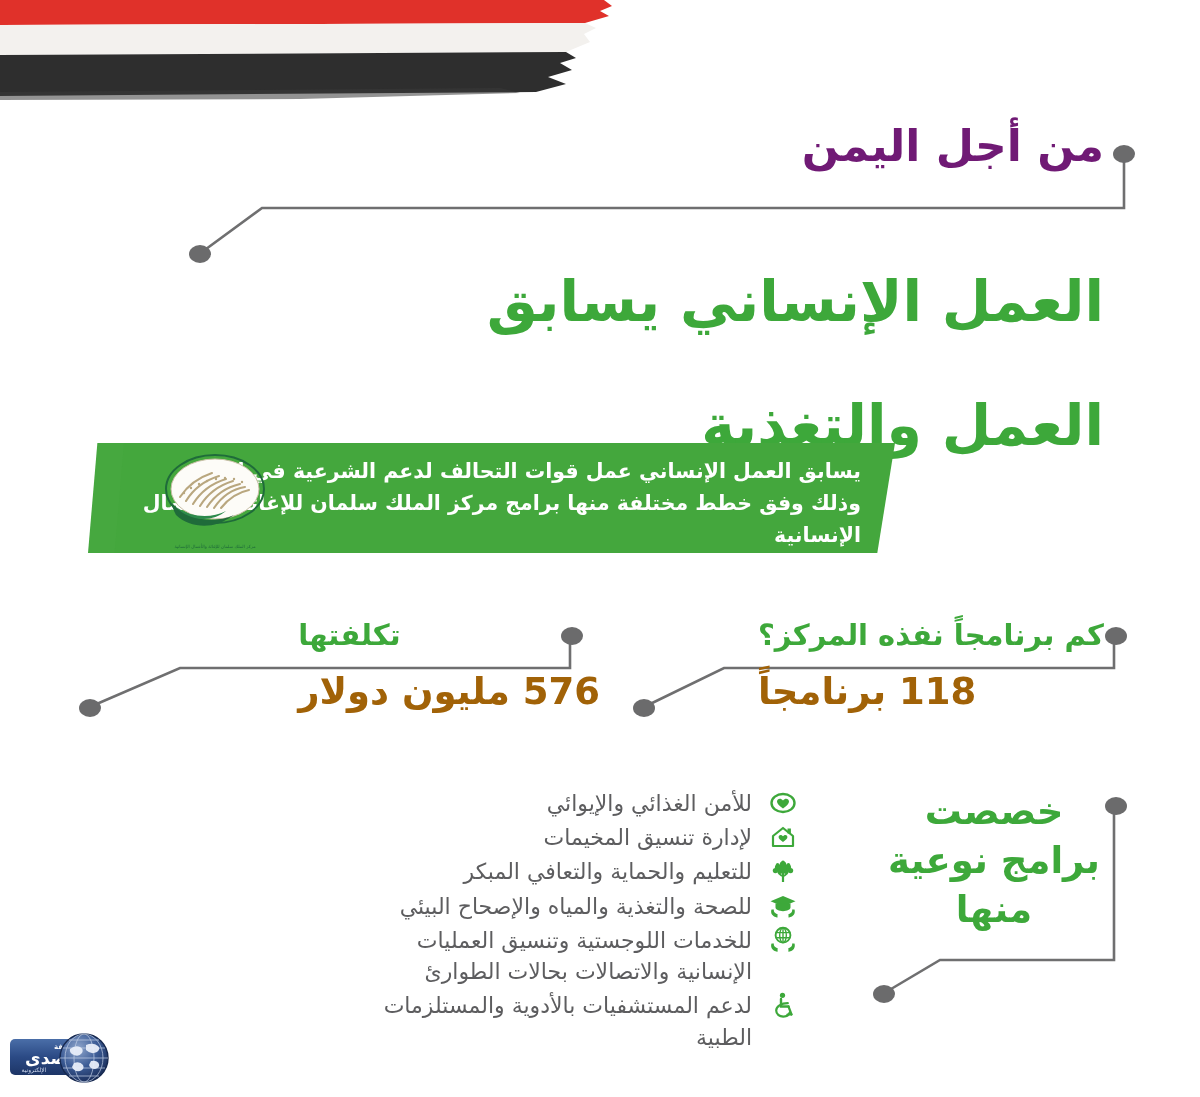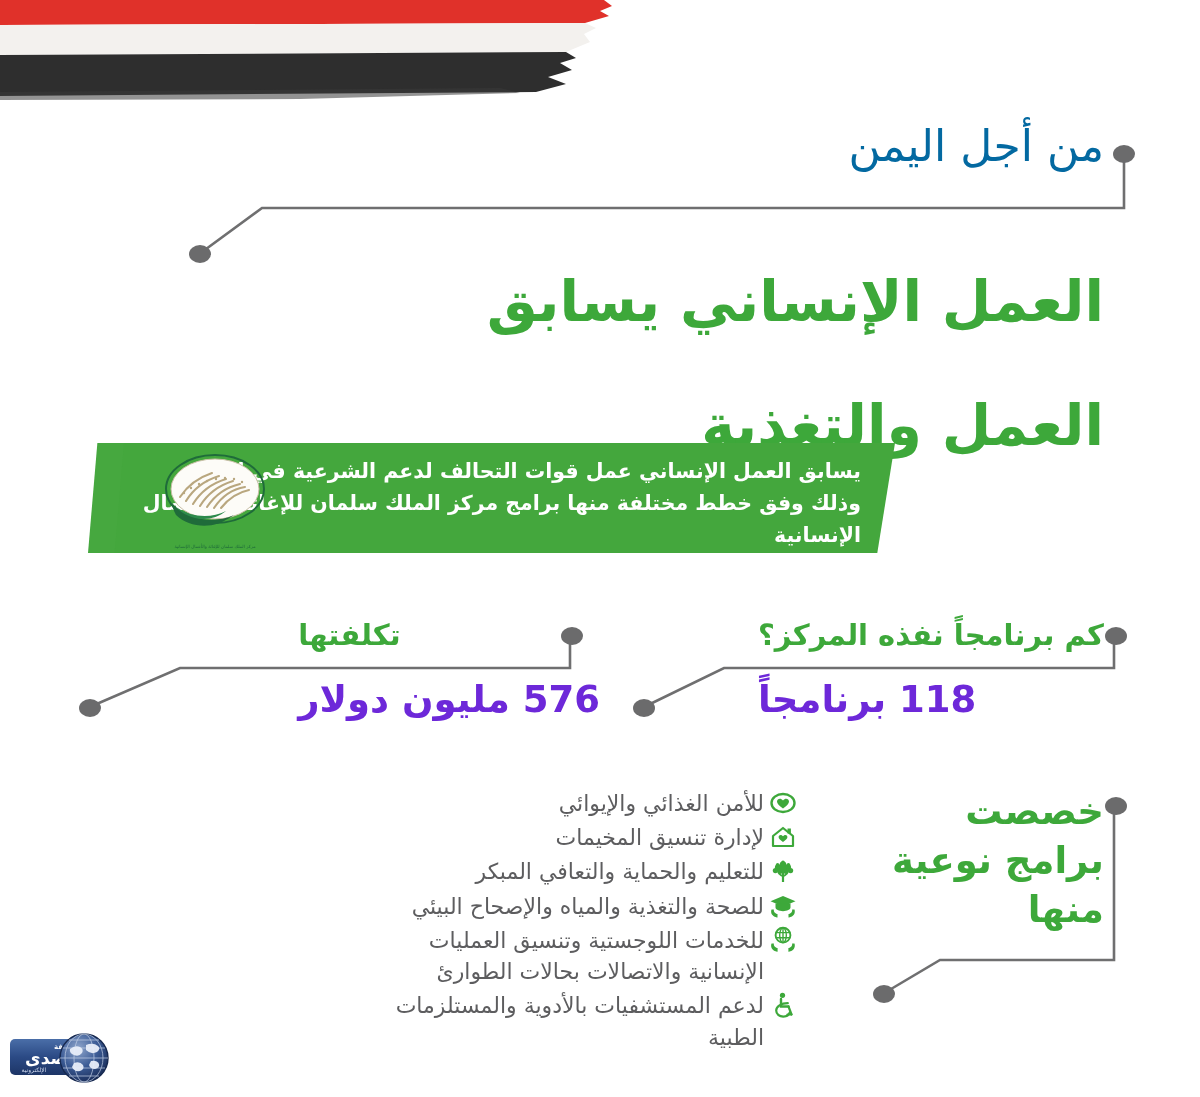--- a/index.html
+++ b/index.html
@@ -15,21 +15,21 @@
   .flag-wrap { position:absolute; left:0; top:0; width:640px; height:115px; }
   .flag-wrap svg { display:block; }
 
   
   .connector { position:absolute; }
   .connector svg { display:block; overflow:visible; }
 
   
   .kicker {
     position:absolute; right:96px; top:122px;
-    font-size:44px; font-weight:normal; color:#0369a1;
+    font-size:44px; font-weight:bold; color:#701a75;
     letter-spacing:0; line-height:1.1; white-space:nowrap;
     direction:rtl;
   }
   .headline {
     position:absolute; right:96px; top:215px; width:1010px;
     text-align:right; direction:rtl;
     font-size:57px; font-weight:bold; color:#3da83a;
     line-height:1.34;
   }
   .headline .ln { display:block; white-space:nowrap;margin-top:48px; }
@@ -65,42 +65,42 @@
     direction:rtl; line-height:1.5; letter-spacing:0.2px;
   }
 
   
   .stat { position:absolute; direction:rtl; text-align:left; }
   .stat .label {
     font-size:29px; font-weight:bold; color:#3da83a;
     white-space:nowrap; line-height:1.1;
   }
   .stat .value {
-    margin-top:28px; font-size:37px; font-weight:bold; color:#6d28d9;
+    margin-top:20px; font-size:37px; font-weight:bold; color:#a16207;
     white-space:nowrap; line-height:1.1;
   }
   #stat-programs { right:96px; top:620px; }
   #stat-cost     { right:600px; top:620px; }
 
   
   .alloc-title {
     position:absolute; right:96px; top:788px; width:220px;
-    direction:rtl; text-align:right;
+    direction:rtl; text-align:center;
     font-size:37px; font-weight:bold; color:#3da83a;
     line-height:1.32;
   }
   .alloc-title .ln { display:block; white-space:nowrap; }
 
   .alloc-list {
     position:absolute; right:400px; top:788px; width:420px;
     direction:rtl;
   }
   .alloc-row {
     display:flex; align-items:flex-start; justify-content:flex-start;
-    gap:2px; margin-bottom:3px;
+    gap:14px; margin-bottom:3px;
   }
   .alloc-icon {
     flex:0 0 34px; width:34px; height:30px;
     display:flex; align-items:center; justify-content:center;
   }
   .alloc-icon svg { display:block; }
   .alloc-text {
     flex:1 1 auto; text-align:right; direction:rtl;
     font-size:22px; color:#5d5d5f; line-height:1.42;
     white-space:normal;

